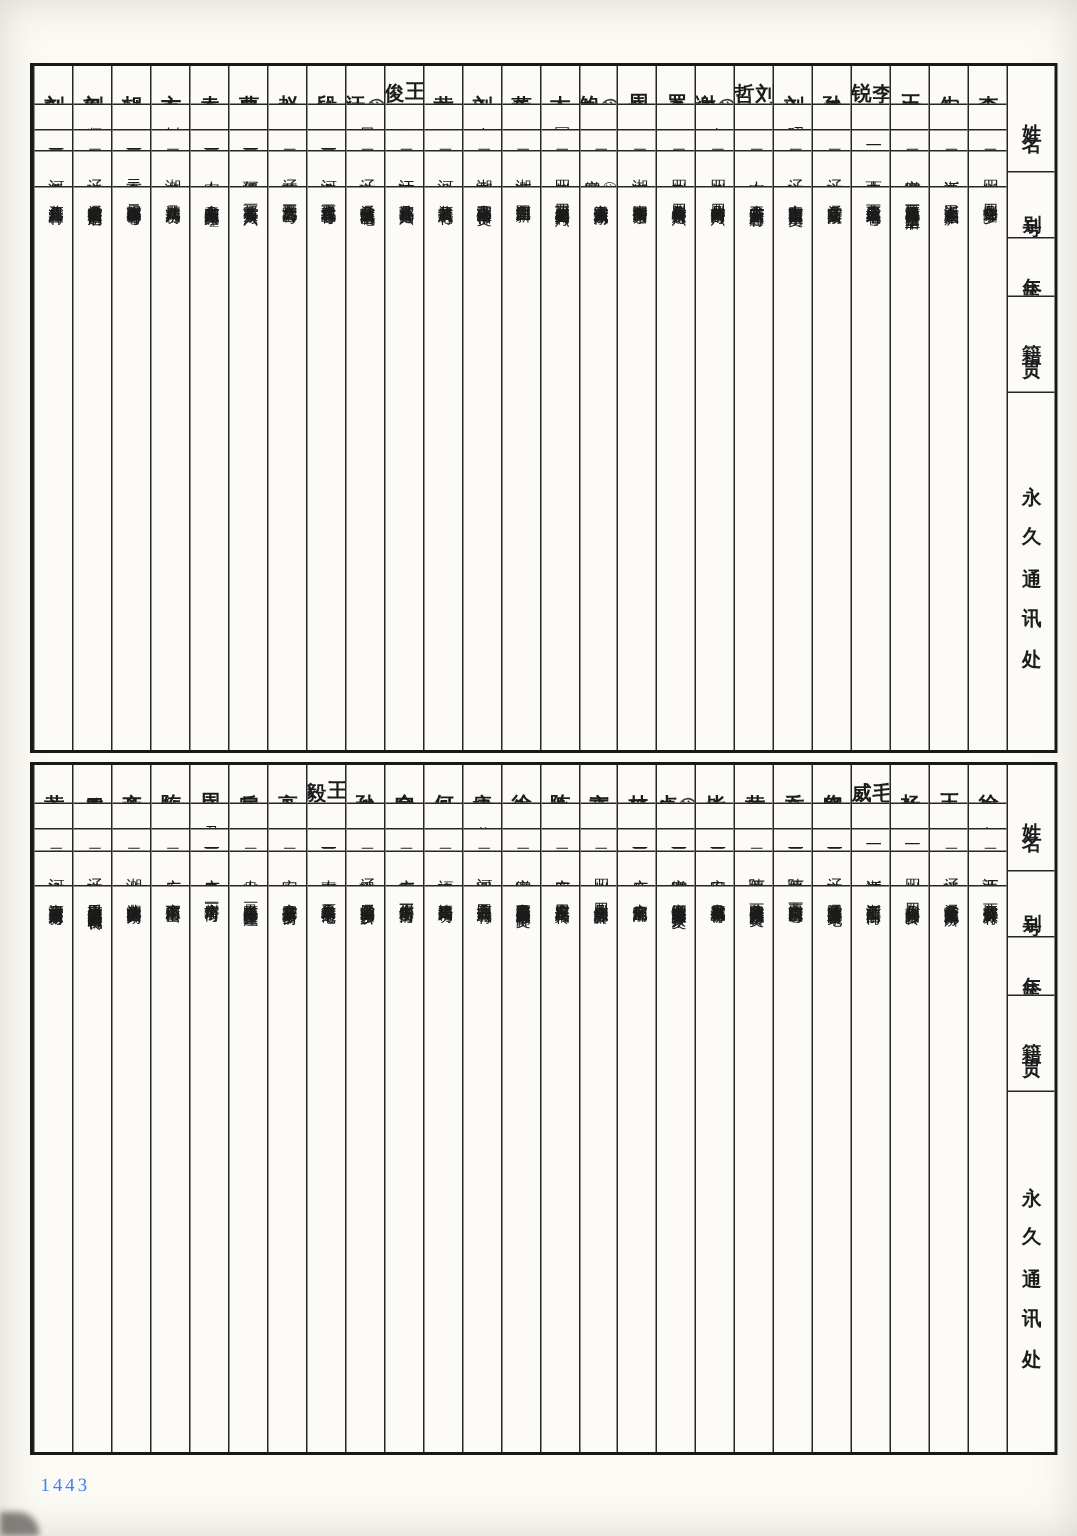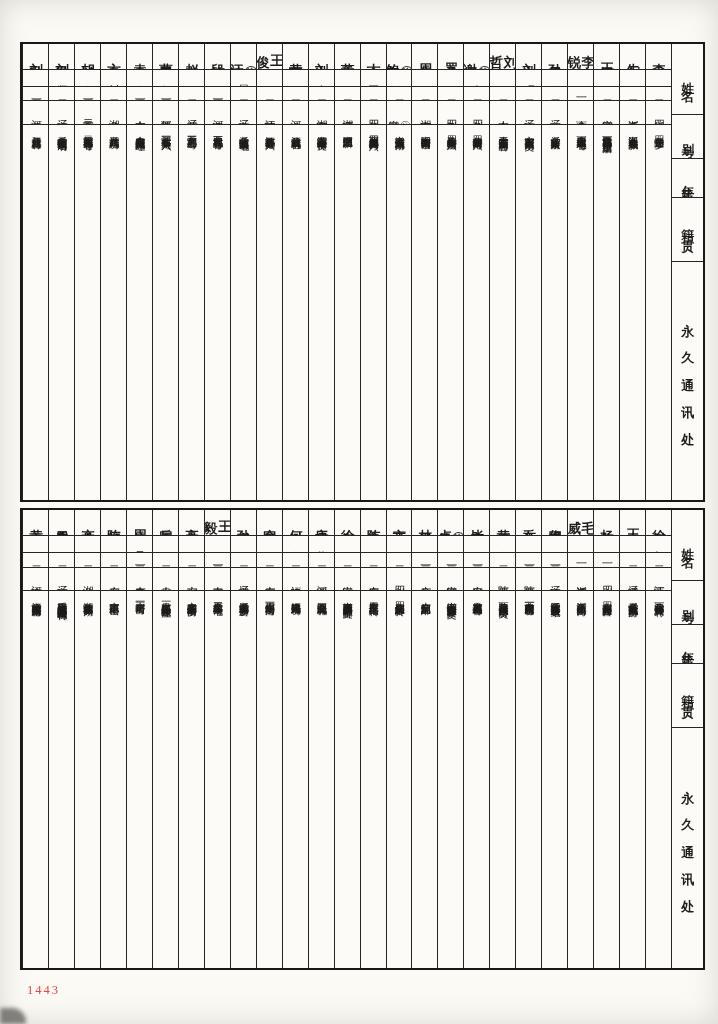--- a/index.html
+++ b/index.html
@@ -64,21 +64,21 @@
   .hdr .c-alias > span{font-size:12.5px;letter-spacing:.25em;}
   .hdr .c-age > span{font-size:12.5px;letter-spacing:.25em;}
   .hdr .c-origin > span{font-size:13px;letter-spacing:.8em;}
   .hdr .c-addr{align-items:center;}
   .hdr .c-addr > span{height:auto;font-size:13px;letter-spacing:2.1em;}
 
   .fn{font-size:7.5px;letter-spacing:0;opacity:.85;}
 
   .page-number{
     position:absolute;left:27px;bottom:26px;
-    font-size:12.5px;letter-spacing:2px;color:#ef4444;
+    font-size:12.5px;letter-spacing:2px;color:#3b82f6;
     font-family:"Liberation Serif", serif;
   }
   .scan-smudge{
     position:absolute;left:0;bottom:0;width:26px;height:16px;
     background:rgba(40,38,34,.55);
     border-top-right-radius:14px;
     filter:blur(2px);
   }
 </style>
 </head>

